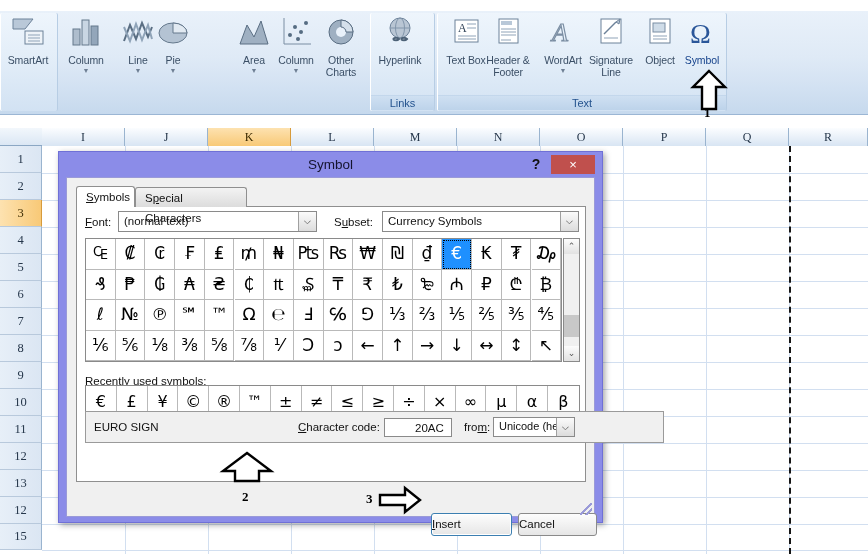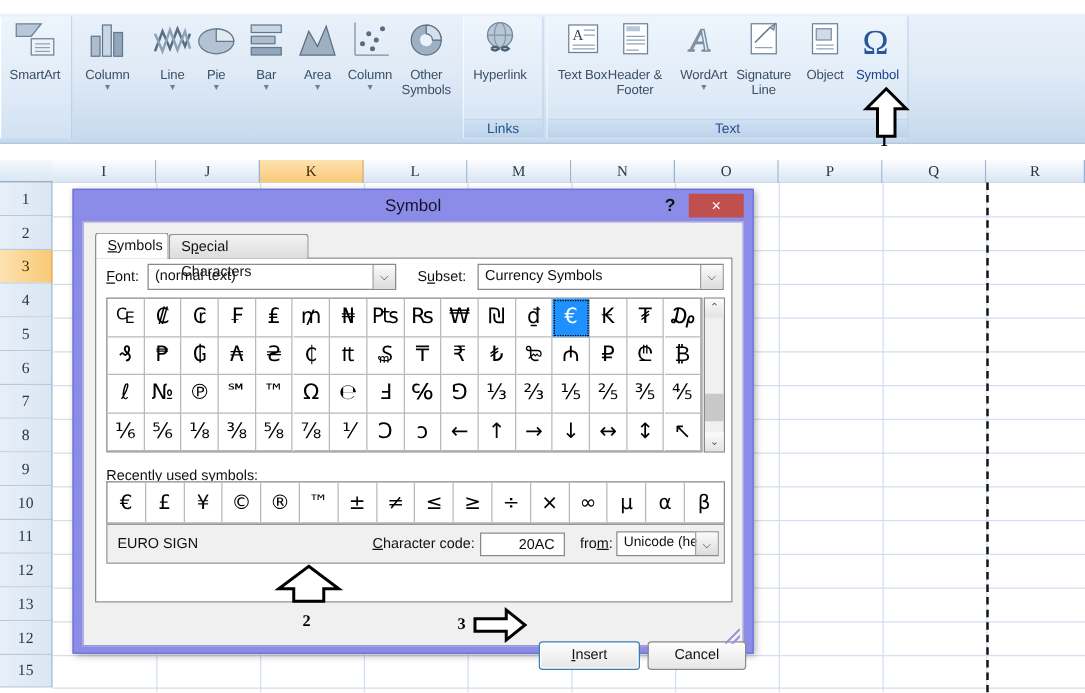--- a/index.html
+++ b/index.html
@@ -195,21 +195,21 @@
 
   .namebox {
     position:absolute; border:1px solid #9a9a9a; background:#f0f0f0;
   }
   .textinput {
     position:absolute; height:19px; background:#fff; border:1px solid #8a8a8a;
     font-size:11.5px; color:#111; line-height:17px; padding-left:4px;
   }
 
   .btn {
-    position:absolute; height:23px; line-height:21px; text-align:center;
+    position:absolute; height:23px; line-height:21px; text-align:left;
     font-size:11.5px; color:#111;
     background:linear-gradient(#fdfdfd,#e6e6e6);
     border:1px solid #8a8a8a; border-radius:3px; cursor:default;
   }
   .btn.default { border:1px solid #3c7fb1; box-shadow:inset 0 0 0 1px #fff; }
 
   
   .anno-num {
     position:absolute; font-size:13px; font-weight:bold; color:#000;
     font-family:"Liberation Serif", serif;
@@ -254,29 +254,20 @@
           </svg></span>
         <span class="lb">Line</span>
         <span class="caret">▼</span>
       </div>
       <div class="rbtn" style="left: 147px;">
         <span class="ic"><svg width="34" height="32">
             <ellipse cx="17" cy="18" rx="14" ry="10" fill="#b4c3d3" stroke="#64788c"></ellipse>
             <path d="M17 18 L17 8 A14 10 0 0 1 31 18 Z" fill="#e2eaf2" stroke="#64788c"></path>
           </svg></span>
         <span class="lb">Pie</span>
-        <span class="caret">▼</span>
-      </div>
-      <div class="rbtn" style="left: 187px;">
-        <span class="ic"><svg width="34" height="32">
-            <rect x="5" y="5" width="24" height="6" fill="#c9d6e3" stroke="#64788c"></rect>
-            <rect x="5" y="14" width="19" height="6" fill="#aebdcd" stroke="#64788c"></rect>
-            <rect x="5" y="23" width="24" height="6" fill="#93a6ba" stroke="#64788c"></rect>
-          </svg></span>
-        <span class="lb">Bar</span>
         <span class="caret">▼</span>
       </div>
       <div class="rbtn" style="left: 228px;">
         <span class="ic"><svg width="34" height="32">
             <polygon points="3,29 10,10 17,22 24,6 31,29" fill="#9fb0c2" stroke="#5a6e83"></polygon>
           </svg></span>
         <span class="lb">Area</span>
         <span class="caret">▼</span>
       </div>
       <div class="rbtn" style="left: 270px;">
@@ -291,21 +282,21 @@
           </svg></span>
         <span class="lb">Column</span>
         <span class="caret">▼</span>
       </div>
       <div class="rbtn" style="left: 315px;">
         <span class="ic"><svg width="34" height="32">
             <circle cx="17" cy="17" r="12" fill="#9fb0c2" stroke="#5a6e83"></circle>
             <circle cx="17" cy="17" r="5" fill="#e9f1fa"></circle>
             <path d="M17 5 A12 12 0 0 1 29 17 L22 17 A5 5 0 0 0 17 12 Z" fill="#d5e0eb" stroke="#5a6e83"></path>
           </svg></span>
-        <span class="lb">Other Symbols</span>
+        <span class="lb">Other Charts</span>
       </div>
       <div class="rbtn" style="left: 374px;">
         <span class="ic"><svg width="34" height="32">
             <circle cx="17" cy="13" r="10" fill="#b9c6d4" stroke="#6d8299"></circle>
             <ellipse cx="17" cy="13" rx="4.5" ry="10" fill="none" stroke="#8296ab"></ellipse>
             <line x1="7" y1="13" x2="27" y2="13" stroke="#8296ab"></line>
             <path d="M10 24 a4 4 0 0 1 6 0 a4 4 0 0 1 -6 0" fill="none" stroke="#4d6277" stroke-width="2"></path>
             <path d="M18 24 a4 4 0 0 1 6 0 a4 4 0 0 1 -6 0" fill="none" stroke="#4d6277" stroke-width="2"></path>
           </svg></span>
         <span class="lb">Hyperlink</span>
@@ -535,21 +526,21 @@
           <div class="reccell" style="left: 246.4px; top: 0px; width: 30.8px; height: 32px; line-height: 32px;">≤</div>
           <div class="reccell" style="left: 277.2px; top: 0px; width: 30.8px; height: 32px; line-height: 32px;">≥</div>
           <div class="reccell" style="left: 308px; top: 0px; width: 30.8px; height: 32px; line-height: 32px;">÷</div>
           <div class="reccell" style="left: 338.8px; top: 0px; width: 30.8px; height: 32px; line-height: 32px;">×</div>
           <div class="reccell" style="left: 369.6px; top: 0px; width: 30.8px; height: 32px; line-height: 32px;">∞</div>
           <div class="reccell" style="left: 400.4px; top: 0px; width: 30.8px; height: 32px; line-height: 32px;">μ</div>
           <div class="reccell" style="left: 431.2px; top: 0px; width: 30.8px; height: 32px; line-height: 32px;">α</div>
           <div class="reccell" style="left: 462px; top: 0px; width: 30.8px; height: 32px; line-height: 32px; border-right: none;">β</div>
         </div>
 
-      <div class="namebox" style="left:8px; top:212px; width:495px; height:32px;">
+      <div class="namebox" style="left:8px; top:204px; width:579px; height:32px;">
         <span class="lbl" style="left:8px; top:9px;">EURO SIGN</span>
         <span class="lbl" style="left:212px; top:9px;"><span class="ul">C</span>haracter code:</span>
         <input class="textinput" style="left: 298px; top: 6px; width: 68px; padding-left: 30px;" id="charcode" value="20AC">
         <span class="lbl" style="left:378px; top:9px;">fro<span class="ul">m</span>:</span>
         <div class="combo" style="left:407px; top:5px; width:82px; height:20px;">
           <span class="val" style="top:2px; font-size:11px;">Unicode (hex)</span>
           <span class="arw" style="height:18px; line-height:18px;">⌵</span>
         </div>
       </div>
     </div>

